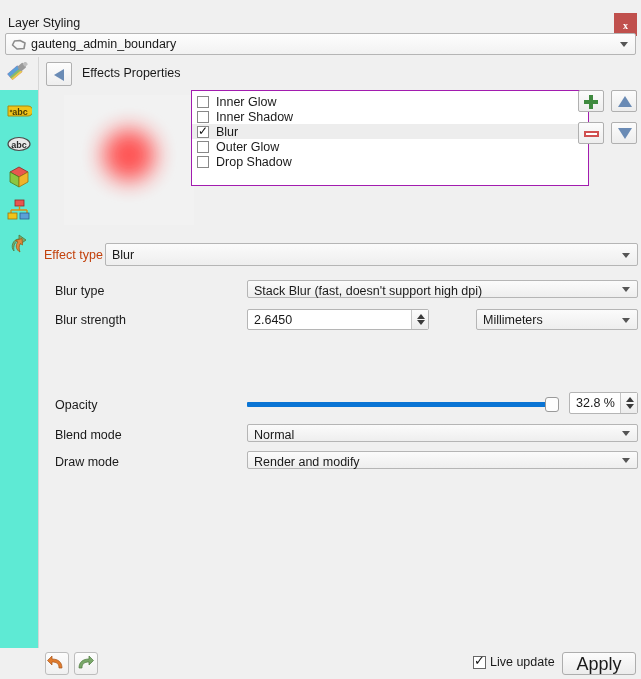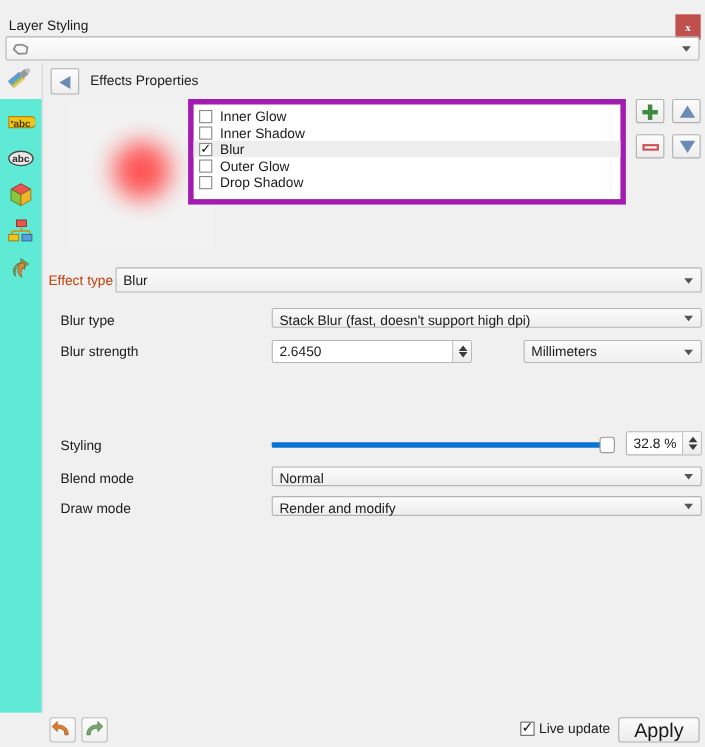--- a/index.html
+++ b/index.html
@@ -117,24 +117,24 @@
     position: absolute; left: 39px; top: 34px;
     width: 52px; height: 52px;
     background: #ff4a4a;
     border-radius: 50%;
     filter: blur(11px);
     opacity: 0.95;
   }
 
   
   .fx-list {
-    position: absolute; left: 132px; top: 33px;
+    position: absolute; left: 152px; top: 33px;
     width: 398px; height: 96px;
     background: #ffffff;
-    border: 5px solid #a21caf;
+    border: 1px solid #a21caf;
     padding-top: 3px;
   }
   .fx-row {
     position: relative;
     height: 15px;
     padding-left: 5px;
     display: flex; align-items: center;
     cursor: pointer;
   }
   .fx-row.selected { background: #ededed; }
@@ -353,20 +353,21 @@
   <div class="title">Layer Styling</div>
   <button class="close-btn">x</button>
 </div>
 
 <div class="layer-combo">
   <span class="poly-icon">
     <svg width="16" height="14" viewBox="0 0 16 14">
       <path d="M1.5 7 L3.5 3 L9 2.5 L14 5 L13 10.5 L6 11 Z" fill="none" stroke="#8c8c8c" stroke-width="1.6" stroke-linejoin="round"></path>
     </svg>
   </span>
+  <span class="layer-name">gauteng_admin_boundary</span>
   <span class="combo-arrow"></span>
 </div>
 
 <div class="rail-top"></div>
 
 <span class="icon-brush">
   <svg width="30" height="26" viewBox="0 0 30 26">
     <g transform="rotate(-40 15 13)">
       <rect x="6" y="4" width="13" height="8" fill="#e05a8a"></rect>
       <rect x="6" y="4" width="13" height="4" fill="#5aa0d8"></rect>
@@ -499,21 +500,21 @@
     <span class="spin-btns">
       <span class="sa-up"></span>
       <span class="sa-dn"></span>
     </span>
   </div>
   <div class="unit-combo" style="top: 252px;">
     <span class="val">Millimeters</span>
     <span class="combo-arrow"></span>
   </div>
 
-  <div class="row-label" style="top: 341px;">Styling</div>
+  <div class="row-label" style="top: 341px;">Opacity</div>
   <div class="slider-wrap">
     <span class="slider-track"></span>
     <span class="slider-handle"></span>
   </div>
   <div class="opacity-spin">
     <span class="val">32.8 %</span>
     <span class="spin-btns">
       <span class="sa-up"></span>
       <span class="sa-dn"></span>
     </span>

